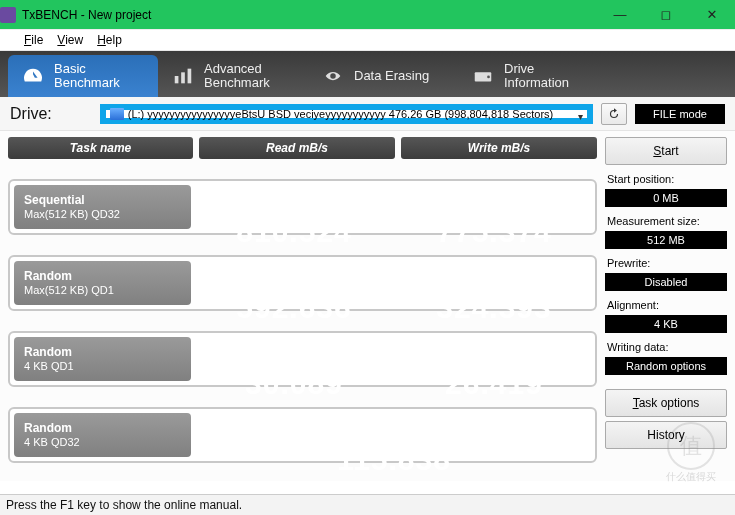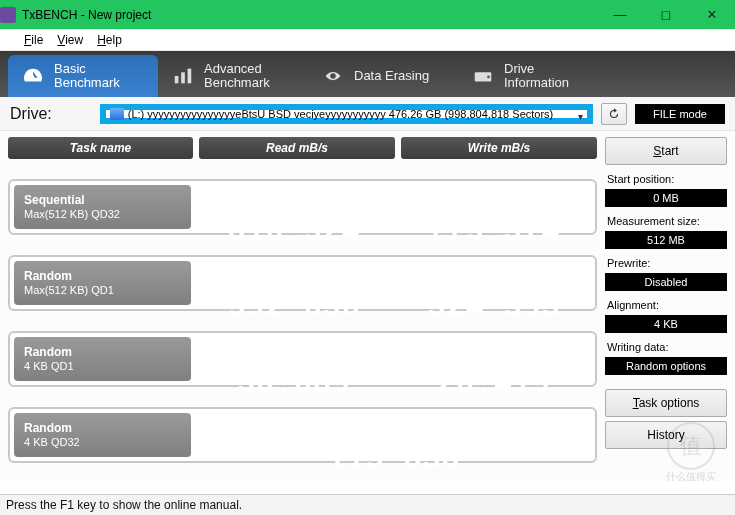--- a/index.html
+++ b/index.html
@@ -37,21 +37,21 @@
 .header-row { display: flex; gap: 6px; height: 22px; }
 .header-row > div { background: linear-gradient(#565656,#3c3c3c); color: #fff; font-weight: bold; font-style: italic; display: flex; align-items: center; justify-content: center; font-size: 12px; border-radius: 3px; }
 .col1 { flex: 0 0 185px; }
 .col2 { flex: 1; }
 .col3 { flex: 1; }
 
 .result-row { display: flex; gap: 6px; height: 56px; border: 2px solid #c8c8c8; border-radius: 6px; padding: 4px; background: #fff; }
 .task-cell { flex: 0 0 177px; background: linear-gradient(#9a9a9a,#808080); border-radius: 4px; color: #fff; padding: 6px 10px; display: flex; flex-direction: column; justify-content: center; line-height: 1.25; font-size: 12px; }
 .task-cell .t1 { font-weight: bold; }
 .task-cell .t2 { font-size: 11px; }
-.val-cell { flex: 1; border-radius: 4px; color: #fff; display: flex; align-items: center; justify-content: center; font-size: 30px; font-weight: bold; font-family: Liberation Mono, monospace; letter-spacing: 1px; margin-top: 47px; }
+.val-cell { flex: 1; border-radius: 4px; color: #fff; display: flex; align-items: center; justify-content: center; font-size: 30px; font-weight: bold; font-family: Liberation Sans, sans-serif; letter-spacing: 1px; margin-top: 47px; }
 .val-read { background: linear-gradient(#4a90e2,#2f77d0); }
 .val-write { background: linear-gradient(#e2636e,#d8434d); }
 
 .sidebar { flex: 0 0 122px; display: flex; flex-direction: column; gap: 4px; padding-top: 0; }
 .btn { height: 28px; border: 1px solid #aaa; background: linear-gradient(#f4f4f4,#e4e4e4); border-radius: 2px; display: flex; align-items: center; justify-content: center; font-size: 12px; color: #000; }
 .btn .u { text-decoration: underline; }
 .lbl { font-size: 11px; color: #000; margin-top: 4px; padding-left: 2px; }
 .black-box { height: 18px; background: #000; color: #fff; font-size: 11px; display: flex; align-items: center; justify-content: center; border: 1px solid #000; }
 
 .statusbar { position:absolute; bottom:0; left:0; right:0; height: 21px; border-top: 1px solid #ccc; background: #f3f3f3; font-size: 12px; color: #111; display: flex; align-items: center; padding-left: 6px; }

